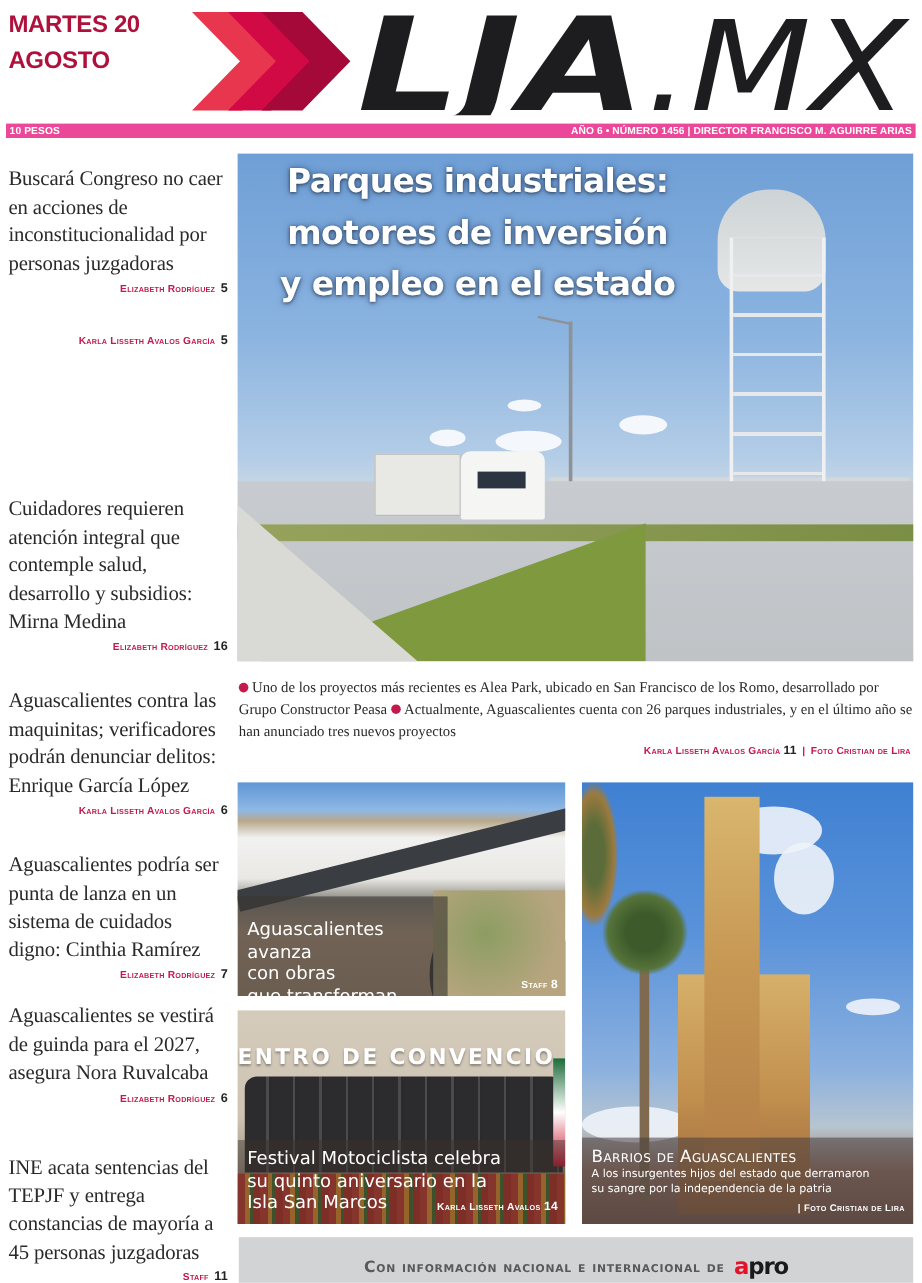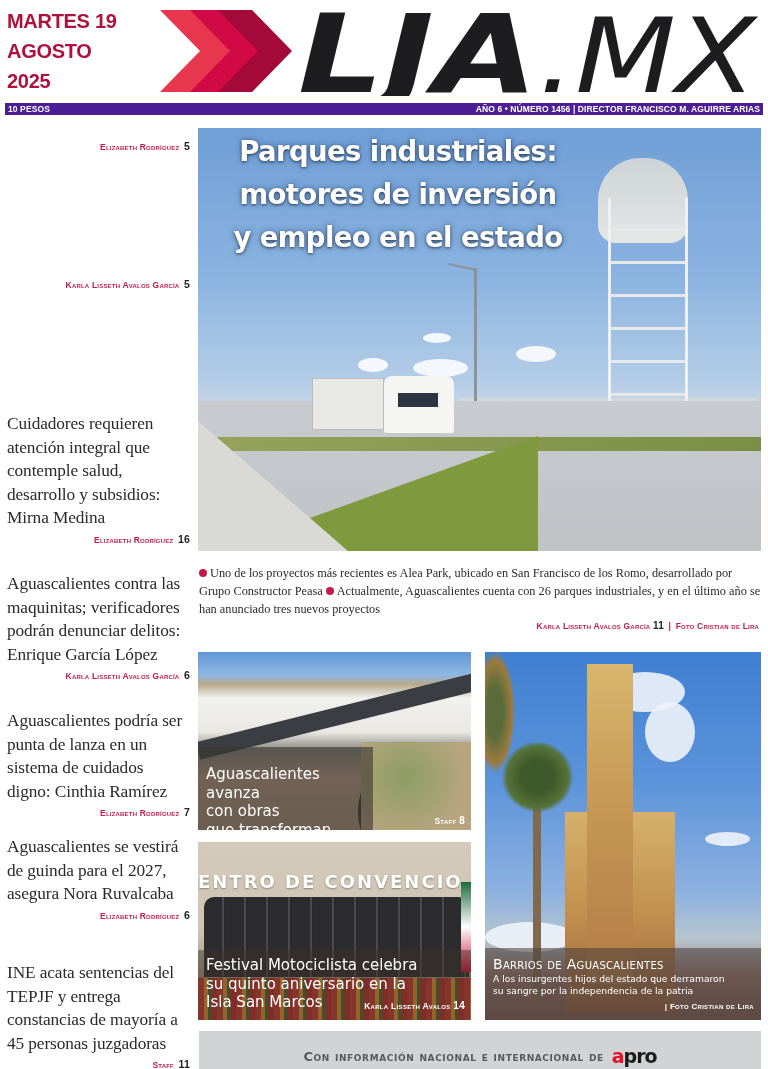--- a/index.html
+++ b/index.html
@@ -8,21 +8,21 @@
 
   
   .date-block { position: absolute; left: 7px; top: 6px; width: 150px; }
   .date-line { display: block; font-family: "Liberation Sans", sans-serif; font-weight: bold;
     color: #b0103c; font-size: 20px; line-height: 30px; letter-spacing: -0.3px; }
 
   .logo { position: absolute; left: 160px; top: 6px; width: 600px; height: 90px; }
   .logo svg { width: 100%; height: 100%; }
 
   .banner { position: absolute; left: 5px; top: 103px; width: 758px; height: 12px;
-    background: #4c1d95; display: flex; justify-content: space-between; align-items: center;
+    background: #ec4899; display: flex; justify-content: space-between; align-items: center;
     padding: 0 3px; font-family: "Liberation Sans", sans-serif; font-weight: bold;
     color: #fff; font-size: 8.5px; letter-spacing: 0.1px; }
 
   
   .left-col { position: absolute; left: 7px; top: 127px; width: 183px; }
   .story { position: absolute; left: 0; width: 183px; }
   .story-headline { font-family: "Liberation Serif", serif; font-size: 17.3px;
     line-height: 23.5px; color: #2a2a2a; letter-spacing: -0.1px; }
   .story-byline { text-align: right; margin-top: 3px; font-family: "Liberation Sans", sans-serif;
     font-size: 8.5px; font-weight: bold; color: #c4194c; font-variant: small-caps; letter-spacing: 0.2px; }
@@ -124,42 +124,42 @@
   .footer-text { font-family: "DejaVu Sans", sans-serif; font-weight: bold; color: #595959;
     font-size: 13px; font-variant: small-caps; letter-spacing: 0.6px; }
   .apro-logo { font-family: "DejaVu Sans", sans-serif; font-weight: bold; font-size: 19px; letter-spacing: -1px; line-height: 1; }
   .apro-logo .a { color: #e3112a; }
   .apro-logo .pro { color: #1a1a1a; }
 </style>
 </head>
 <body>
 
 <div class="date-block">
-  <span class="date-line">MARTES 19</span>
+  <span class="date-line">MARTES 20</span>
   <span class="date-line">AGOSTO</span>
-  <span class="date-line">2025</span>
 </div>
 
 <div class="logo">
   <svg viewBox="0 0 600 90" preserveAspectRatio="none">
     <polygon points="0,4 42,4 82,45 42,86 0,86 40,45" fill="#e8364f"></polygon>
     <polygon points="30,4 66,4 106,45 66,86 30,86 70,45" fill="#d10a45"></polygon>
     <polygon points="58,4 92,4 132,45 92,86 58,86 98,45" fill="#a5093a"></polygon>
     <text x="138" y="86" font-family="DejaVu Sans, sans-serif" font-weight="bold" font-style="italic" font-size="108" fill="#1d1d1f" textLength="240" lengthAdjust="spacingAndGlyphs">LJA</text>
     <text x="378" y="86" font-family="DejaVu Sans, sans-serif" font-weight="normal" font-style="italic" font-size="104" fill="#1d1d1f" textLength="218" lengthAdjust="spacingAndGlyphs">.MX</text>
   </svg>
 </div>
 
 <div class="banner">
   <span>10 PESOS</span>
   <span>AÑO 6 • NÚMERO 1456 | DIRECTOR FRANCISCO M. AGUIRRE ARIAS</span>
 </div>
 
 <div class="left-col">
   <div class="story" style="top:10px">
+    <div class="story-headline">Buscará Congreso no caer en acciones de inconstitucionalidad por personas juzgadoras</div>
     <div class="story-byline"><span>Elizabeth Rodríguez</span> <span class="pg">5</span></div>
   </div>
   <div class="story" style="top:148px">
     <div class="story-byline"><span>Karla Lisseth Avalos García</span> <span class="pg">5</span></div>
   </div>
   <div class="story" style="top:285px">
     <div class="story-headline">Cuidadores requieren atención integral que contemple salud, desarrollo y subsidios: Mirna Medina</div>
     <div class="story-byline"><span>Elizabeth Rodríguez</span> <span class="pg">16</span></div>
   </div>
   <div class="story" style="top:445px">

